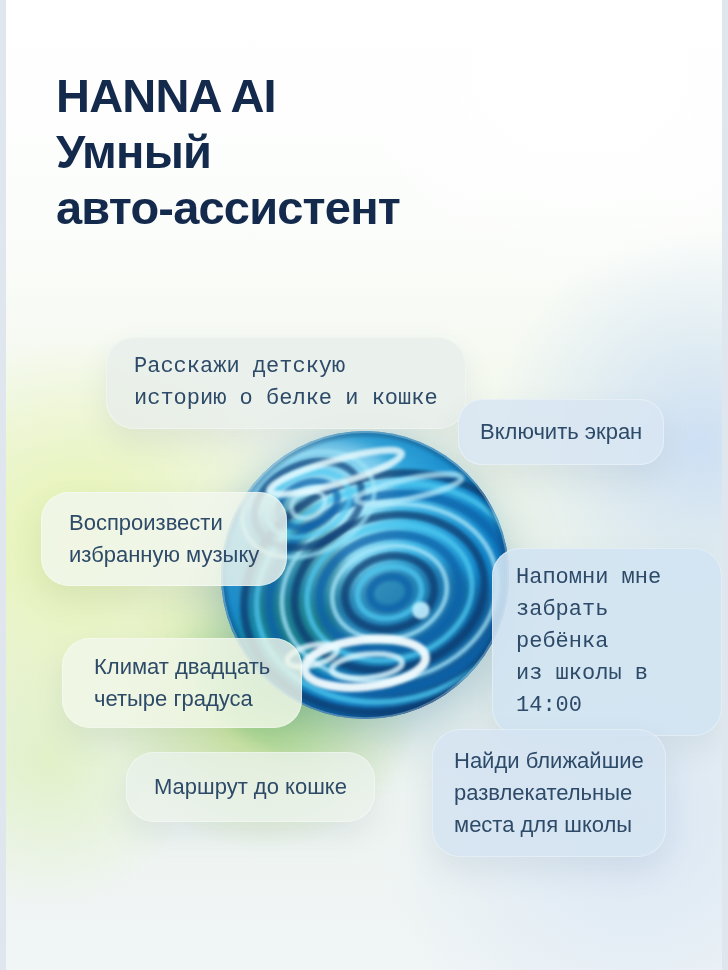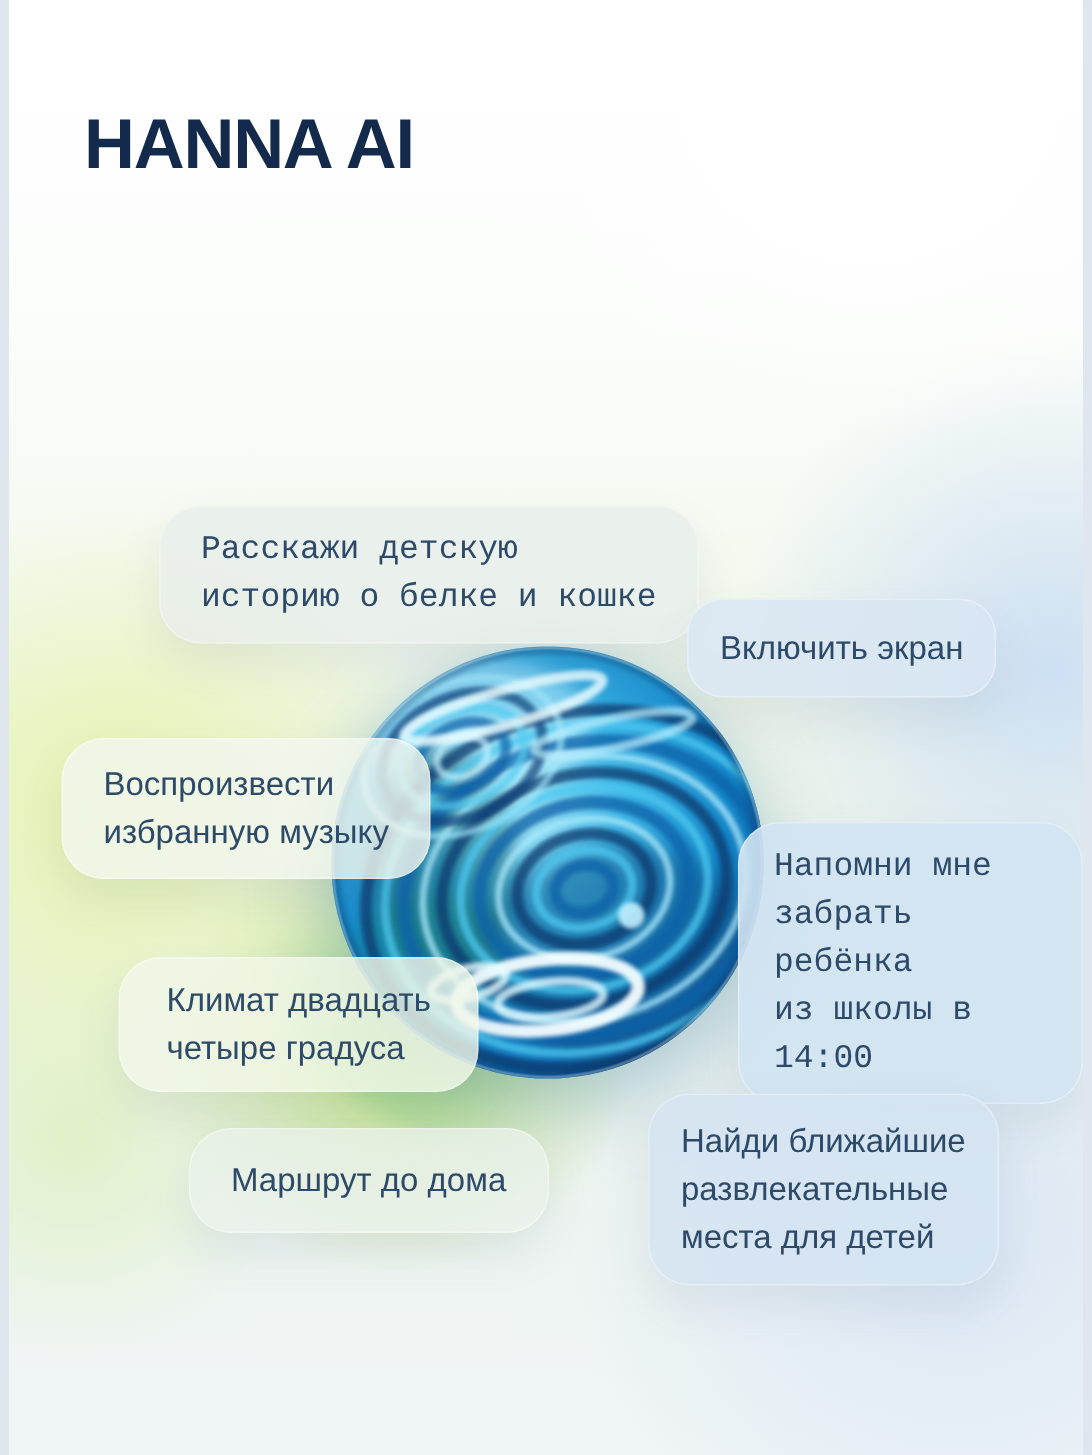--- a/index.html
+++ b/index.html
@@ -49,31 +49,33 @@
     color:#2d4a68;
     font-size:22px;
     line-height:32px;
     white-space:pre-line;
     box-shadow:0 14px 30px rgba(70,100,130,0.10), inset 0 0 0 1px rgba(255,255,255,0.35);
   }
   .b1{left:100px;top:337px;padding:14px 28px;background:rgba(231,238,234,0.80);font-family:Liberation Mono, monospace;}
   .b2{left:452px;top:399px;padding:17px 22px;background:rgba(216,230,243,0.88);border-radius:24px;}
   .b3{left:35px; top:492px;padding:15px 28px;background:rgba(242,247,238,0.82);}
   .b4{left:486px;top:548px;padding:14px 24px;background:rgba(210,227,242,0.90);font-family:Liberation Mono, monospace;}
-  .b5{left:56px; top:638px;padding:13px 32px;background:rgba(240,246,233,0.82);margin-left:17px;}
+  .b5{left:56px; top:638px;padding:13px 32px;background:rgba(240,246,233,0.82);}
   .b6{left:120px;top:752px;padding:19px 28px;background:rgba(233,241,235,0.78);}
   .b7{left:426px;top:729px;padding:16px 22px;background:rgba(213,228,241,0.88);}
 </style>
 </head>
 <body>
 
 <div class="canvas">
 
   <div class="title-block">
     <div class="brand">HANNA AI</div>
+    <div class="subtitle">Умный
+авто-ассистент</div>
   </div>
 
   <div class="orb-wrap">
     <div class="orb-aura"></div>
     <svg class="orb-svg" viewBox="0 0 300 300" xmlns="http://www.w3.org/2000/svg">
       <defs>
         <radialGradient id="baseGrad" cx="42%" cy="36%" r="80%">
           <stop offset="0%" stop-color="#aee9f7"></stop>
           <stop offset="30%" stop-color="#3db4e4"></stop>
           <stop offset="62%" stop-color="#1486c9"></stop>
@@ -139,18 +141,18 @@
   <div class="bubble b1">Расскажи детскую
 историю о белке и кошке</div>
   <div class="bubble b3">Воспроизвести
 избранную музыку</div>
   <div class="bubble b2">Включить экран</div>
   <div class="bubble b4">Напомни мне
 забрать ребёнка
 из школы в 14:00</div>
   <div class="bubble b5">Климат двадцать
 четыре градуса</div>
-  <div class="bubble b6">Маршрут до дома</div>
+  <div class="bubble b6">Маршрут до кошке</div>
   <div class="bubble b7">Найди ближайшие
 развлекательные
-места для детей</div>
+места для школы</div>
 
 </div>
 
 </body></html>

